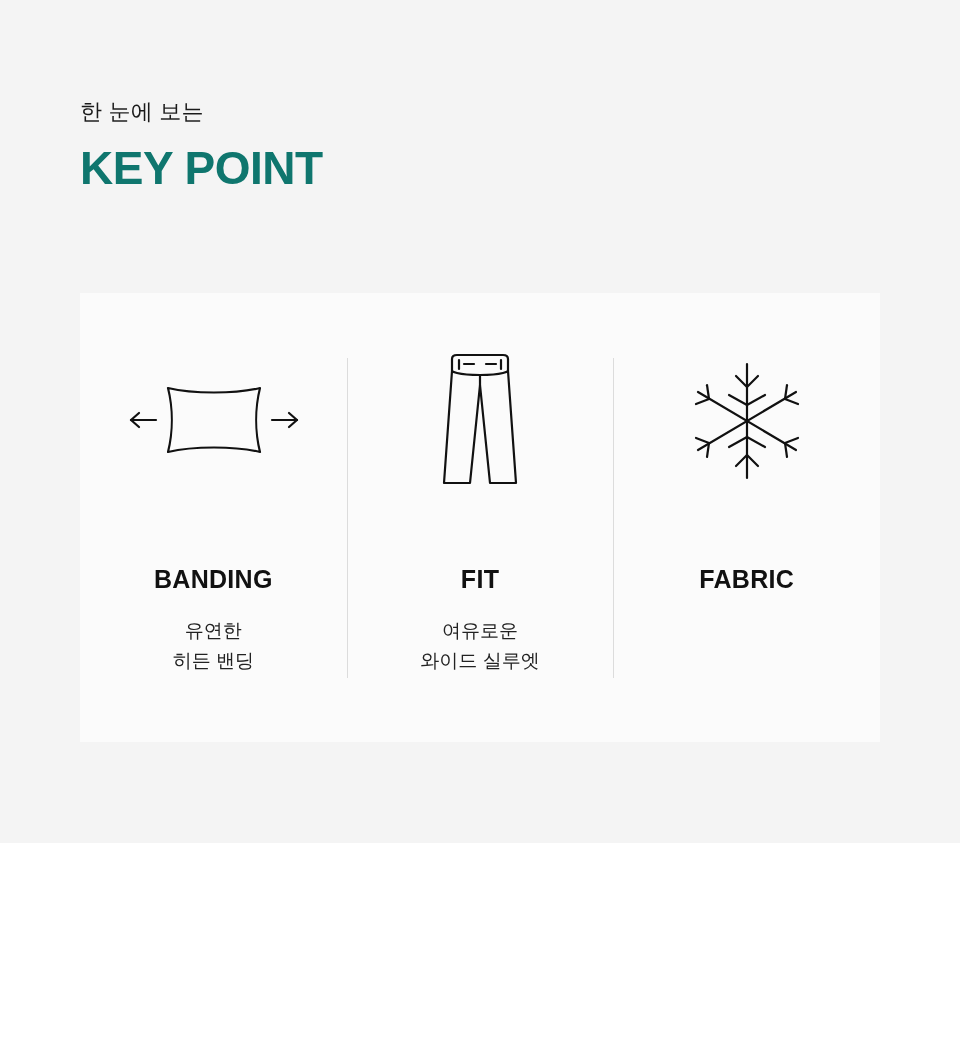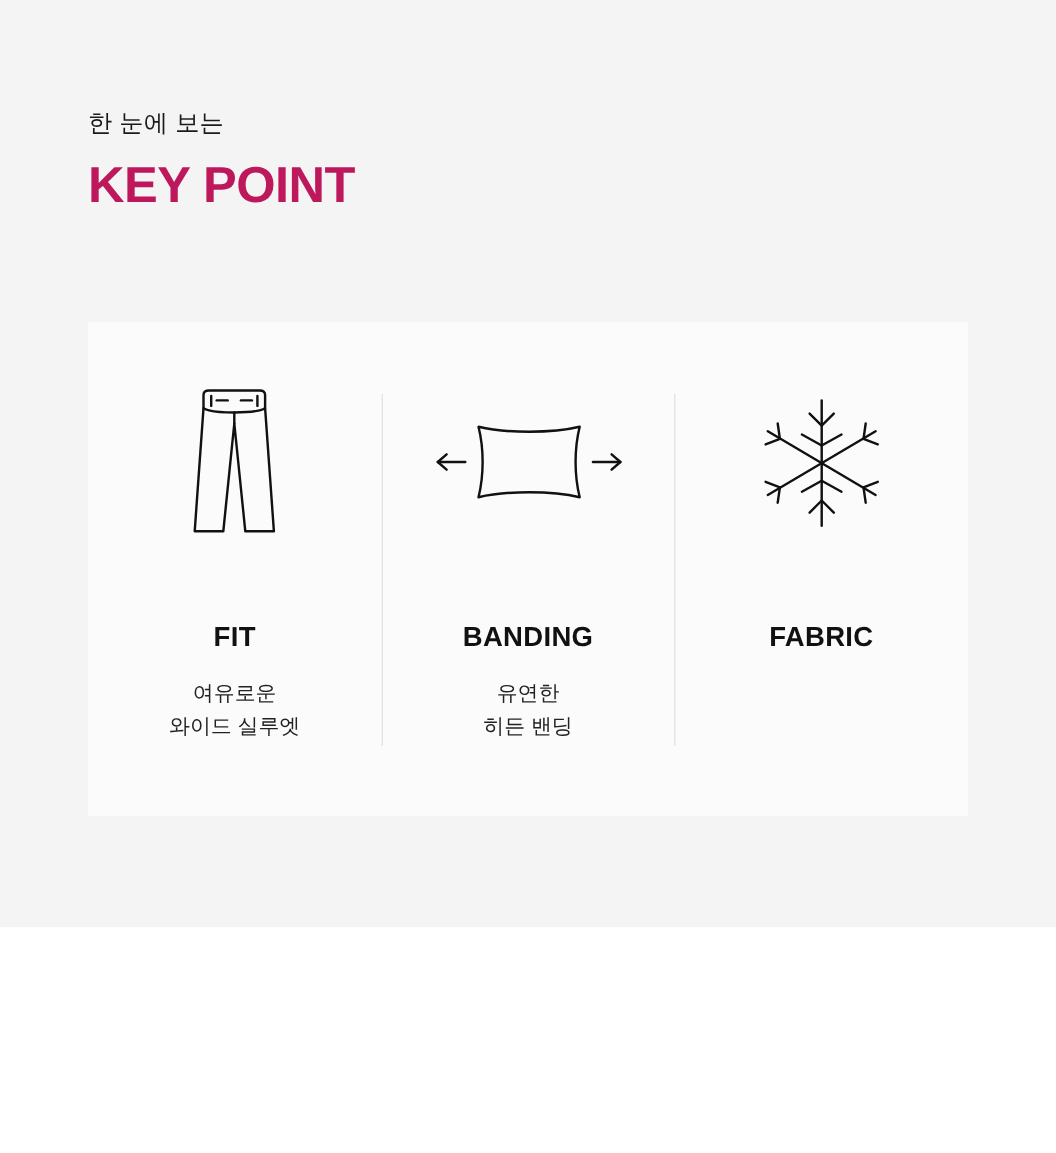--- a/index.html
+++ b/index.html
@@ -45,21 +45,21 @@
     letter-spacing: 0.2px;
     margin: 0;
   }
 
   .title {
     margin: 18px 0 0 0;
     font-size: 46px;
     line-height: 1;
     font-weight: 700;
     letter-spacing: -0.5px;
-    color: #be185d;
+    color: #0f766e;
   }
 
   
   .card {
     position: absolute;
     left: 80px;
     top: 293px;
     width: 800px;
     height: 449px;
     background: #fbfbfb;
@@ -124,55 +124,55 @@
 <div class="page">
 
   <div class="hero">
 
     <div class="heading-block">
       <p class="eyebrow">한 눈에 보는</p>
       <h1 class="title">KEY POINT</h1>
     </div>
 
     <div class="card">
+
+      <div class="kp">
+        <div class="kp-icon">
+          <svg width="180" height="110" viewBox="0 0 180 110" fill="none" stroke="#111111" stroke-width="2.2" stroke-linejoin="round" stroke-linecap="round">
+            <path d="M45 22 C70 28 112 28 137 22 C132 42 132 66 137 86 C112 80 70 80 45 86 C50 66 50 42 45 22 Z"></path>
+            <path d="M33 54 L8 54"></path>
+            <path d="M16 47 L8 54 L16 61"></path>
+            <path d="M149 54 L174 54"></path>
+            <path d="M166 47 L174 54 L166 61"></path>
+          </svg>
+        </div>
+        <div class="kp-label">BANDING</div>
+        <div class="kp-desc">유연한
+히든 밴딩</div>
+      </div>
 
       <div class="kp">
         <div class="kp-icon">
           <svg width="100" height="140" viewBox="0 0 100 140" fill="none" stroke="#111111" stroke-width="2.2" stroke-linejoin="round" stroke-linecap="round">
             <path d="M22 8 C22 5 24 4 27 4 L73 4 C76 4 78 5 78 8 L78 20 C78 20 74 24 50 24 C26 24 22 20 22 20 Z"></path>
             <path d="M22 20 L14 132 L40 132 L50 34 L60 132 L86 132 L78 20"></path>
             <path d="M50 24 L50 34"></path>
             <path d="M29 9 L29 18"></path>
             <path d="M71 9 L71 18"></path>
             <path d="M34 13 L44 13"></path>
             <path d="M56 13 L66 13"></path>
           </svg>
         </div>
         <div class="kp-label">FIT</div>
         <div class="kp-desc">여유로운
 와이드 실루엣</div>
       </div>
 
       <div class="kp">
         <div class="kp-icon">
-          <svg width="180" height="110" viewBox="0 0 180 110" fill="none" stroke="#111111" stroke-width="2.2" stroke-linejoin="round" stroke-linecap="round">
-            <path d="M45 22 C70 28 112 28 137 22 C132 42 132 66 137 86 C112 80 70 80 45 86 C50 66 50 42 45 22 Z"></path>
-            <path d="M33 54 L8 54"></path>
-            <path d="M16 47 L8 54 L16 61"></path>
-            <path d="M149 54 L174 54"></path>
-            <path d="M166 47 L174 54 L166 61"></path>
-          </svg>
-        </div>
-        <div class="kp-label">BANDING</div>
-        <div class="kp-desc">유연한
-히든 밴딩</div>
-      </div>
-
-      <div class="kp">
-        <div class="kp-icon">
           <svg width="130" height="130" viewBox="0 0 130 130" fill="none" stroke="#111111" stroke-width="2.2" stroke-linejoin="round" stroke-linecap="round">
             <g>
               <path d="M65 8 L65 122"></path>
               <path d="M16 36 L114 94"></path>
               <path d="M114 36 L16 94"></path>
 
               <path d="M54 20 L65 31 L76 20"></path>
               <path d="M54 110 L65 99 L76 110"></path>
 
               <path d="M65 49 L47 39"></path>

